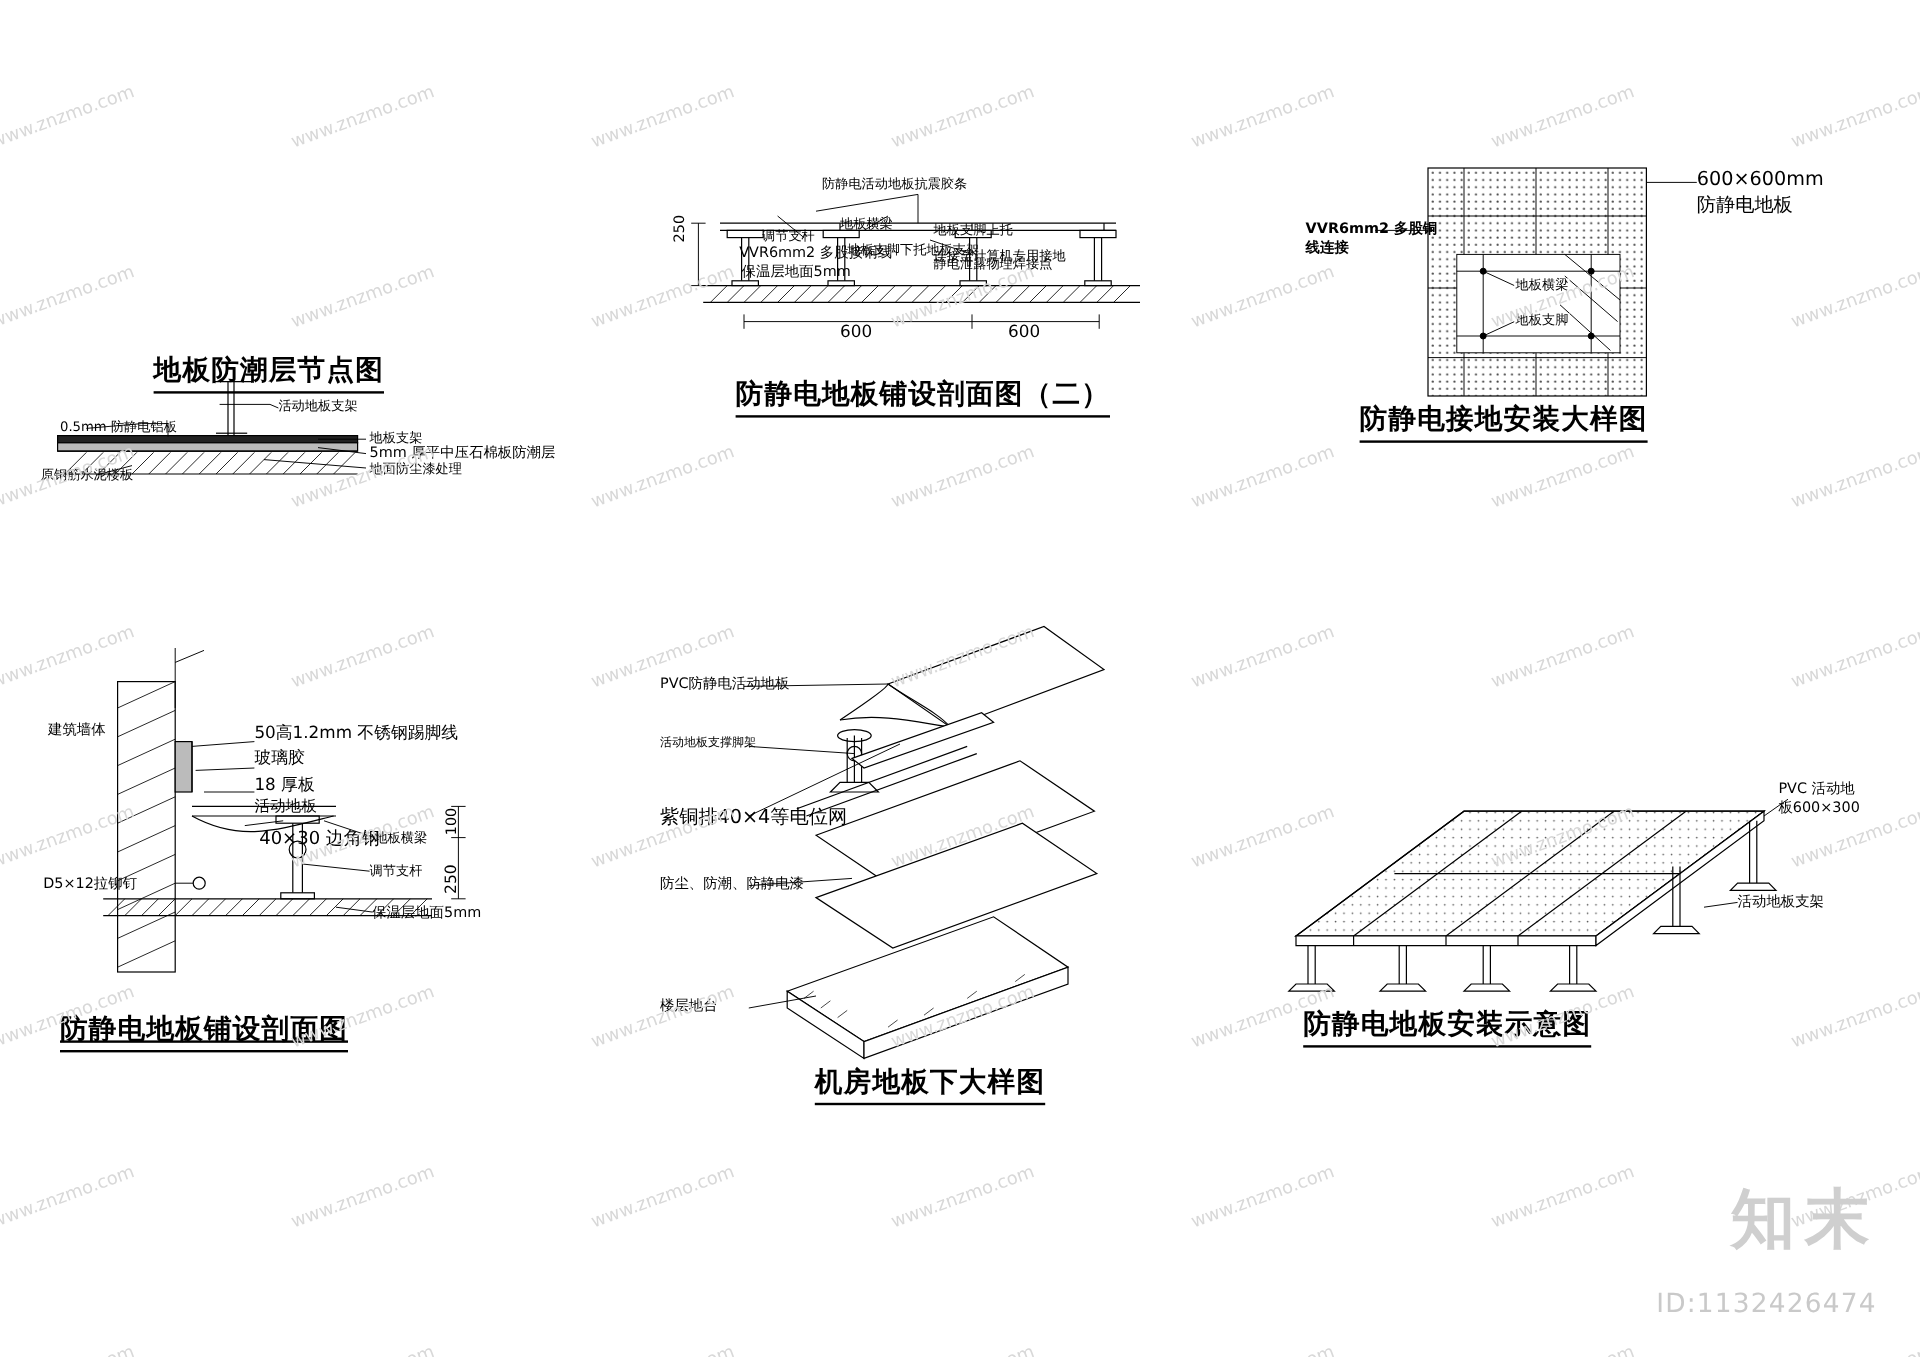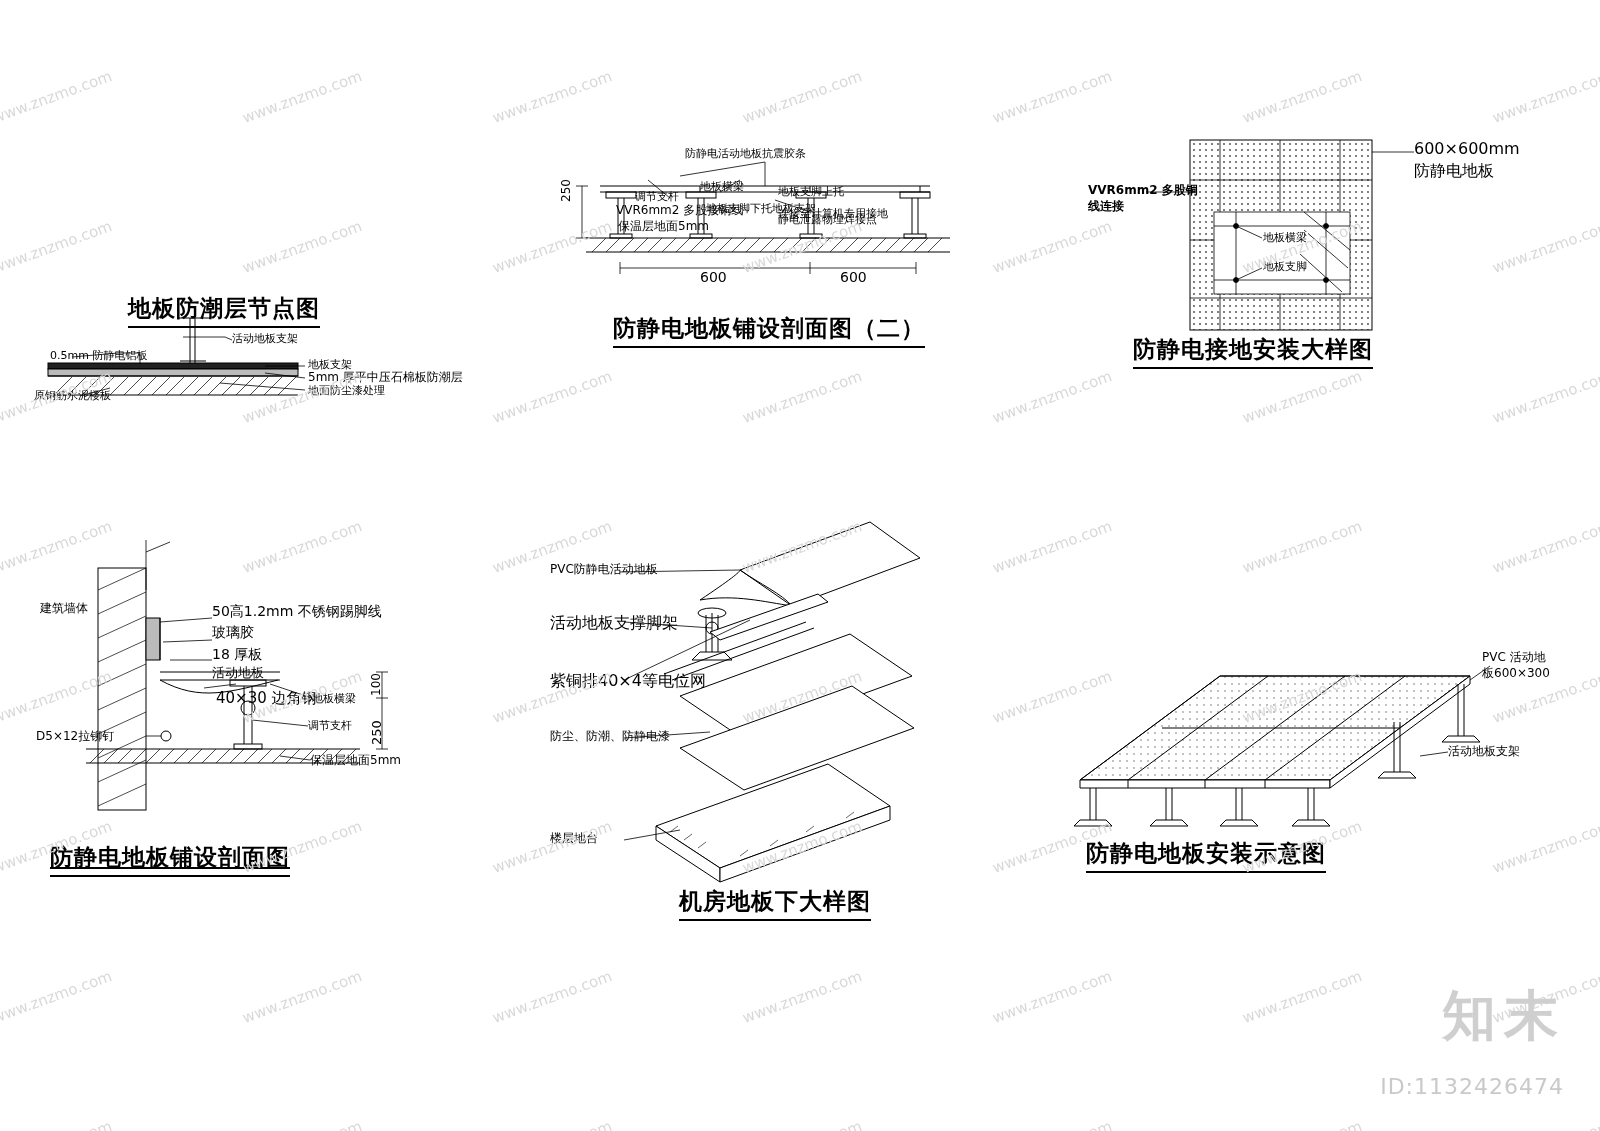--- a/index.html
+++ b/index.html
@@ -380,21 +380,21 @@
       </g>
 
       <line x1="180" y1="60" x2="60" y2="62" stroke-width="0.8"></line>
       <line x1="152" y1="118" x2="64" y2="112" stroke-width="0.8"></line>
       <line x1="190" y1="110" x2="64" y2="170" stroke-width="0.8"></line>
       <line x1="150" y1="222" x2="64" y2="228" stroke-width="0.8"></line>
       <line x1="120" y1="320" x2="64" y2="330" stroke-width="0.8"></line>
     </g>
   </svg>
   <div class="lbl abs" style="left:-10px;top:53px;font-size:12px;">PVC防静电活动地板</div>
-  <div class="lbl abs" style="left:-10px;top:104px;font-size:16px;">活动地板支撑脚架</div>
+  <div class="lbl abs" style="left:-10px;top:104px;font-size:10px;">活动地板支撑脚架</div>
   <div class="lbl abs" style="left:-10px;top:162px;font-size:16px;">紫铜排40×4等电位网</div>
   <div class="lbl abs" style="left:-10px;top:220px;font-size:12px;">防尘、防潮、防静电漆</div>
   <div class="lbl abs" style="left:-10px;top:322px;font-size:12px;">楼层地台</div>
 </div>
 <div class="cap abs" style="left:679px;top:886px;">机房地板下大样图</div>
 
 <div class="abs" style="left:1020px;top:640px;width:500px;height:200px;">
   <svg width="500" height="200">
     <defs>
       <pattern id="dots2" width="7" height="7" patternUnits="userSpaceOnUse">

